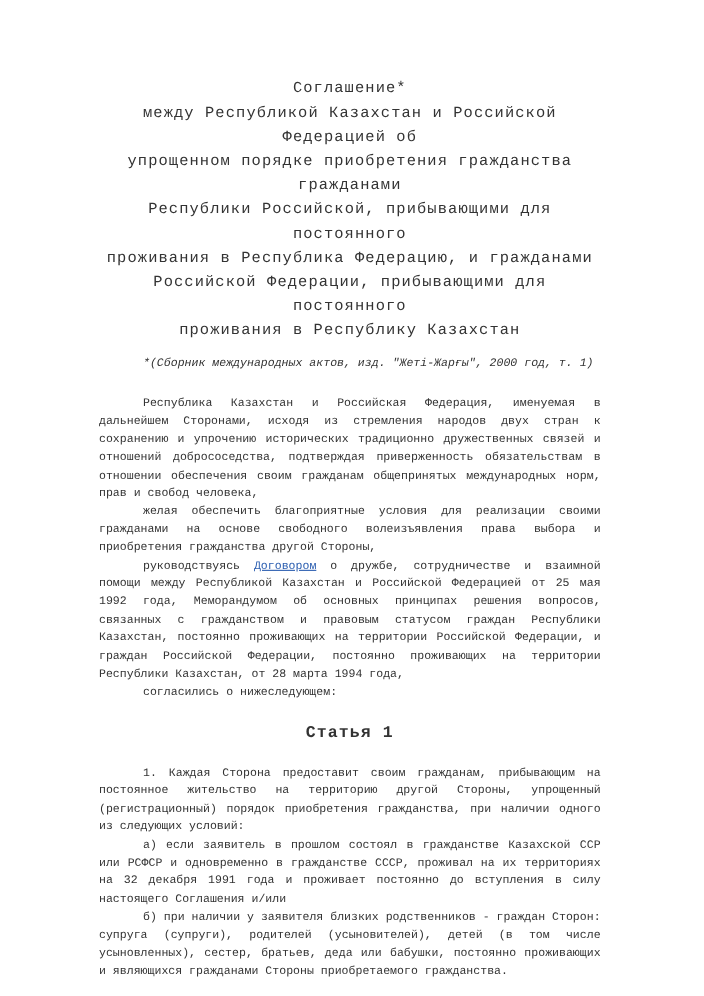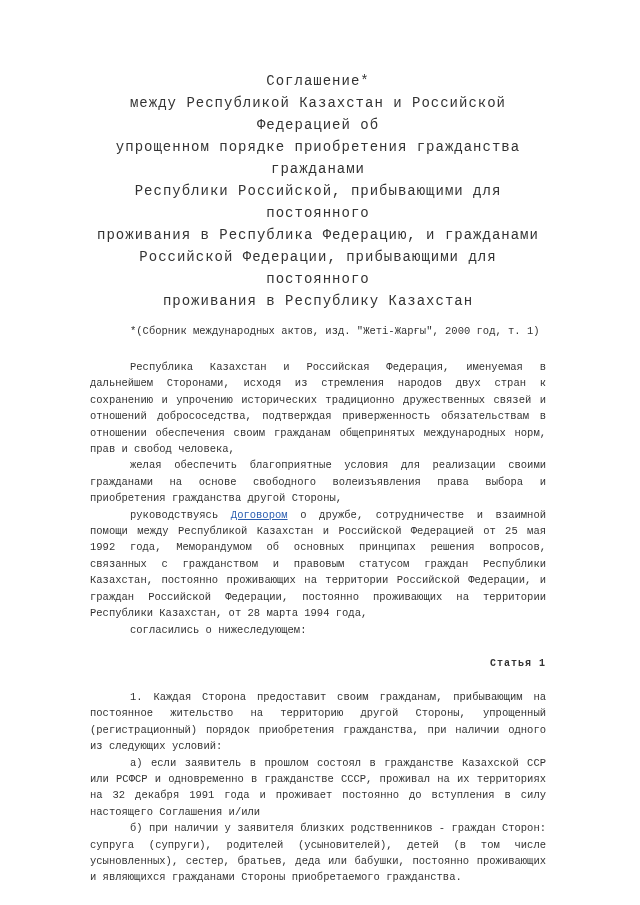--- a/index.html
+++ b/index.html
@@ -23,32 +23,33 @@
     letter-spacing: 1px;
     margin-bottom: 12px;
   }
   .doc-title .title-line { white-space: nowrap; text-align: center; }
   .footnote {
     font-size: 10.5px;
     line-height: 15px;
     text-indent: 40px;
     margin: 0 0 20px 0;
     text-align: justify;
+    font-style: italic;
   }
   .body-text p {
     font-size: 10.5px;
     line-height: 16.4px;
     text-align: justify;
     text-indent: 40px;
     margin: 0;
   }
   .article-heading {
-    font-size: 10px;
+    font-size: 15px;
     font-weight: bold;
-    text-align: right;
+    text-align: center;
     margin: 20px 0 20px 0;
     letter-spacing: 1px;
   }
   a.doc-link {
     color: #2a5db0;
     text-decoration: underline;
     cursor: pointer;
   }
 </style>
 </head>

